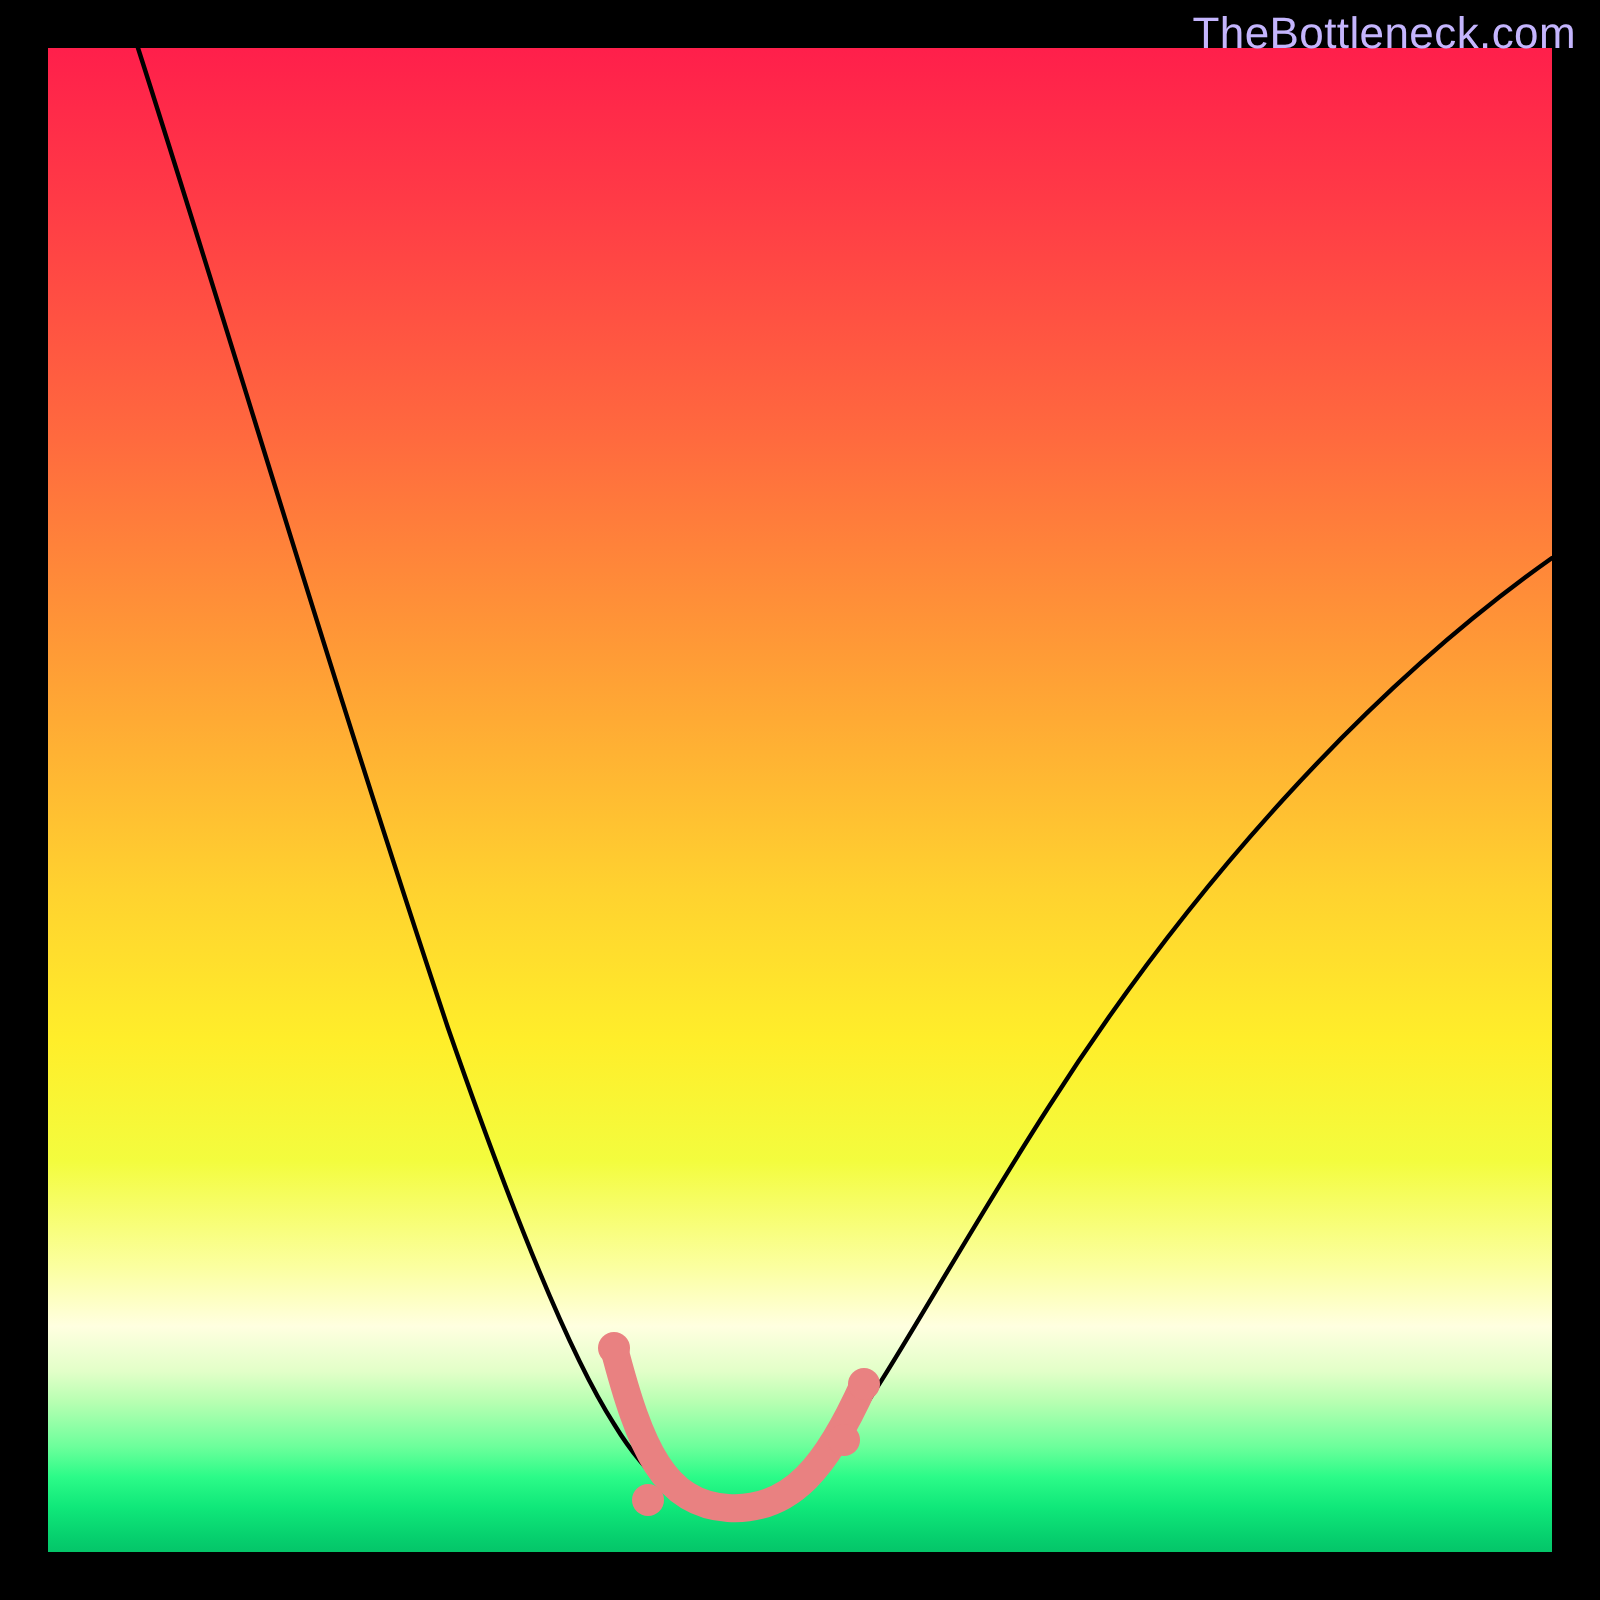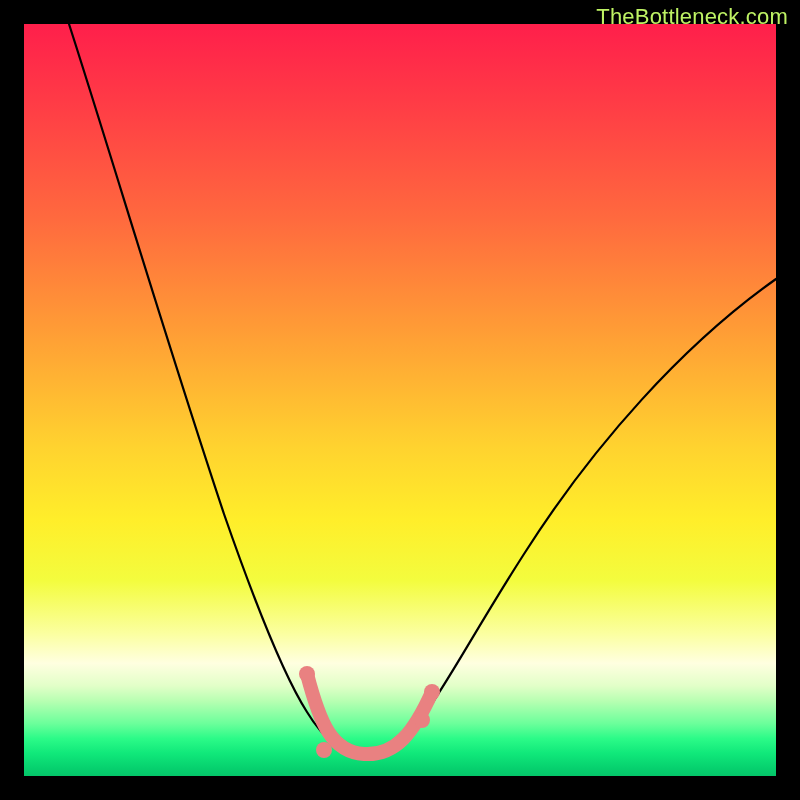--- a/index.html
+++ b/index.html
@@ -33,21 +33,21 @@
       #2cfb88 95%,
       #10e87a 97%,
       #06d06e 99%,
       #04c569 100%
     );
   }
   .watermark {
     position: absolute;
     top: 4px;
     right: 12px;
-    color: #bef264;
+    color: #c4b5fd;
     font-size: 22px;
     font-weight: 500;
     letter-spacing: 0.2px;
     pointer-events: none;
     user-select: none;
   }
   svg.curve {
     position: absolute;
     left: 0;
     top: 0;

